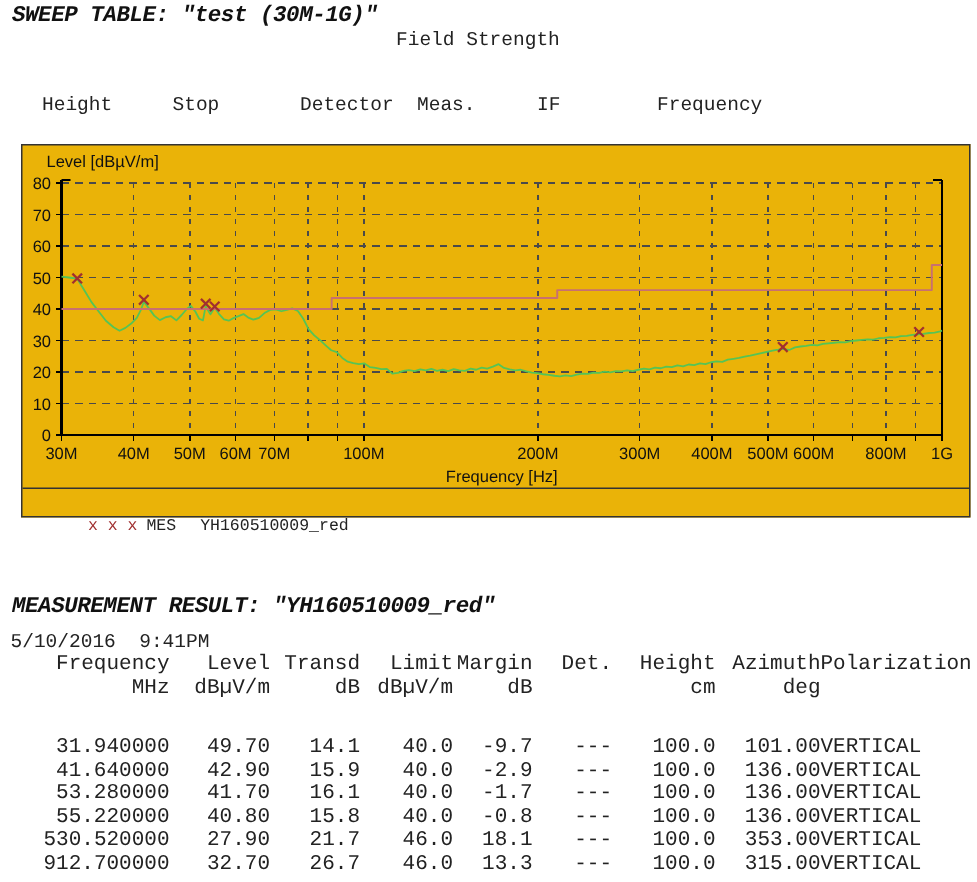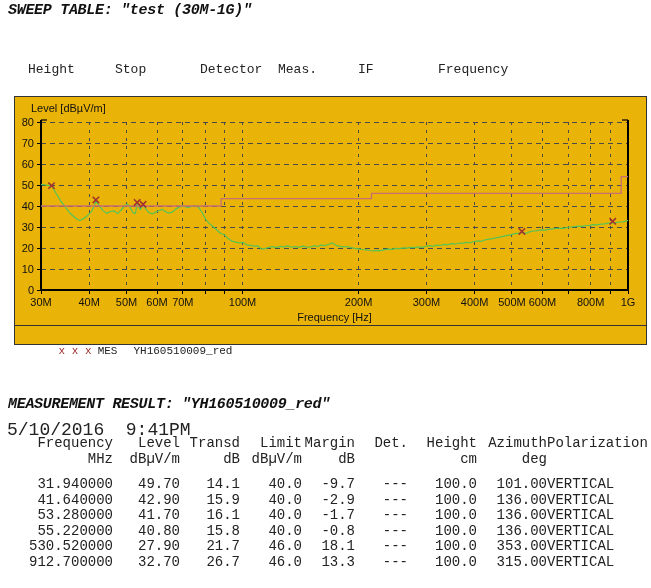--- a/index.html
+++ b/index.html
@@ -16,33 +16,34 @@
   .c0{left:28px;}.c1{left:115px;}.c2{left:200px;}.c3{left:278px;}.c4{left:358px;}.c5{left:438px;}
   .chart-box{position:absolute;left:14px;top:96px;width:633px;height:249px;
              border:1px solid #333;box-sizing:border-box;background:#eab308;}
   .chart-title{position:absolute;left:16px;top:5px;font:11px "Liberation Sans",sans-serif;color:#111;}
   #plot{position:absolute;left:0;top:0;}
   .legend{position:absolute;left:0;right:0;bottom:0;height:18px;border-top:1px solid #333;
           font:11px "Liberation Mono",monospace;line-height:17px;padding-left:4px;white-space:pre;}
   .lx{color:#a03030;}
   .lm{color:#222;margin-left:6px;}
   .lf{color:#222;margin-left:16px;}
-  .dt{position:absolute;left:7px;top:420px;font-size:18px;white-space:pre;}
+  .dt{position:absolute;left:7px;top:420px;font-size:13px;white-space:pre;}
   #mtable{position:absolute;left:18px;top:436px;font-size:14px;line-height:15.5px;}
   .mrow{display:flex;white-space:pre;}
-  .mrow.first{margin-top:10px;}
+  .mrow.first{margin-top:24px;}
   .mcell{display:inline-block;text-align:right;overflow:visible;}
   .mcell.center{text-align:left;}
 </style>
 </head>
 <body>
 
 <div class="canvas">
 
   <div class="t1">SWEEP TABLE: "test (30M-1G)"</div>
+  <div class="desc-value">Field Strength</div>
 
   <div class="scol c0">
     <div class="ln">Height</div>
     <div class="ln">Frequency</div>
     <div class="ln">30.0 MHz</div>
   </div>
   <div class="scol c1">
     <div class="ln">Stop</div>
     <div class="ln">Frequency</div>
     <div class="ln">1.0 GHz</div>

